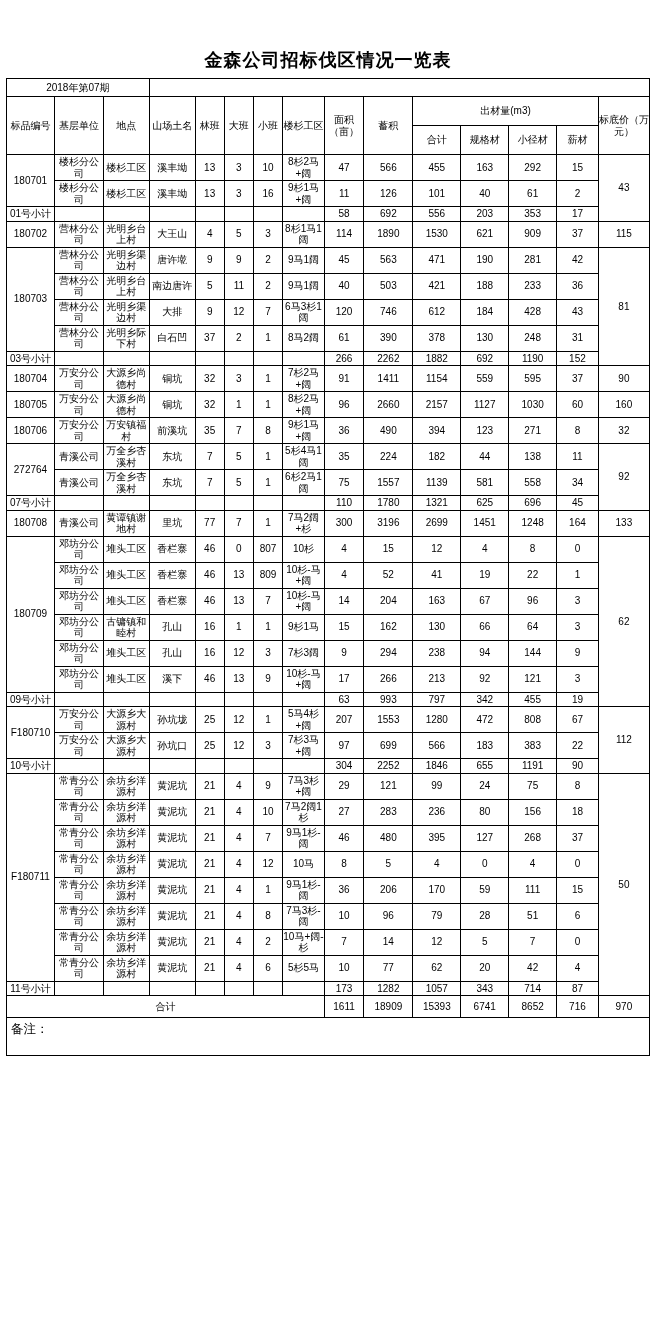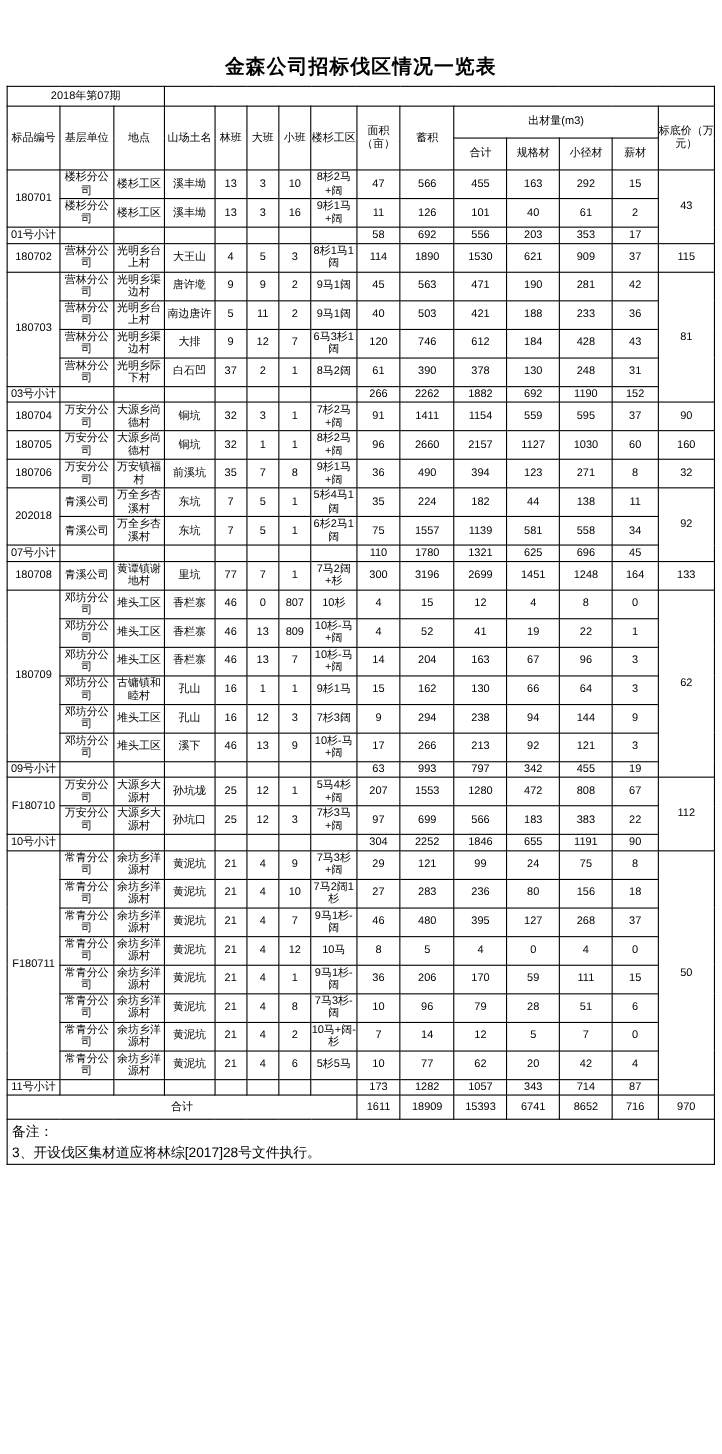--- a/index.html
+++ b/index.html
@@ -67,21 +67,21 @@
     font-size: 11px;
     height: 22px;
   }
   .notes {
     margin-top: 0px;
     border: 1px solid #000;
     border-top: none;
     width: 644px;
     font-size: 12.5px;
     line-height: 1.5;
-    padding: 2px 4px 0 4px;
+    padding: 2px 4px 16px 4px;
     font-family: "Liberation Sans", "DejaVu Sans", sans-serif;
   }
   .notes .nt-title { font-size: 12.5px; }
   .notes p { margin: 0; }
   .two-line { line-height: 1.1; }
 </style>
 </head>
 <body>
 
 <div class="page">
@@ -319,21 +319,21 @@
           <td class="two-line">9杉1马+阔</td>
           <td>36</td>
           <td>490</td>
           <td>394</td>
           <td>123</td>
           <td>271</td>
           <td>8</td>
           <td class="price" rowspan="1">32</td>
         </tr>
         <tr>
-          <td rowspan="2" class="bidno">202018</td>
+          <td rowspan="2" class="bidno">272764</td>
           <td class="two-line">青溪公司</td>
           <td class="two-line">万全乡杏溪村</td>
           <td>东坑</td>
           <td>7</td>
           <td>5</td>
           <td>1</td>
           <td class="two-line">5杉4马1阔</td>
           <td>35</td>
           <td>224</td>
           <td>182</td>
@@ -692,16 +692,15 @@
           <td>6741</td>
           <td>8652</td>
           <td>716</td>
           <td>970</td>
         </tr>
       </tbody>
   </table>
 
   <div class="notes">
     <p class="nt-title">备注：</p>
-    <p>3、开设伐区集材道应将林综[2017]28号文件执行。</p>
   </div>
 
 </div>
 
 </body></html>

